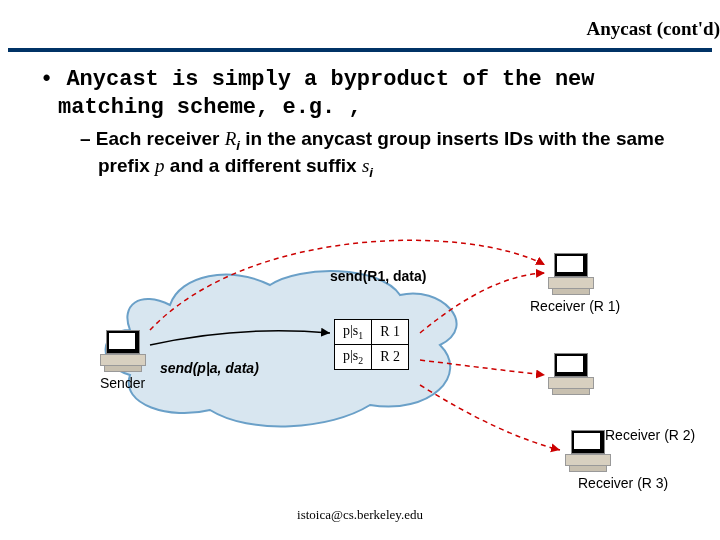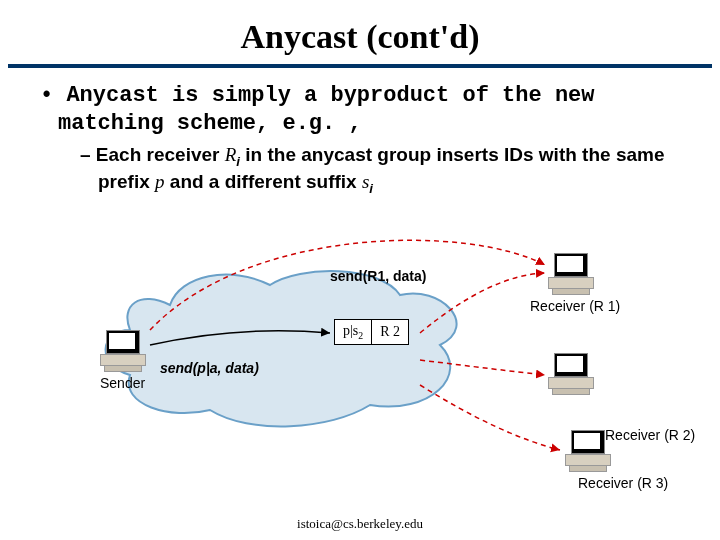--- a/index.html
+++ b/index.html
@@ -6,22 +6,22 @@
     margin: 0;
     padding: 0;
     width: 720px;
     height: 540px;
     font-family: Arial, Helvetica, sans-serif;
     background: #fff;
     position: relative;
     overflow: hidden;
   }
   .title {
-    text-align: center;
-    font-size: 34px;
+    text-align: right;
+    font-size: 19px;
     font-weight: bold;
     padding: 18px 0 8px 0;
     font-family: "Times New Roman", serif;
   }
   .rule {
     height: 4px;
     background: #003366;
     margin: 0 8px 14px 8px;
   }
   .bullet1 {
@@ -43,21 +43,21 @@
   }
   .ital { font-style: italic; font-family: "Times New Roman", serif; font-weight: normal;}
   .sub { font-size: 0.7em; vertical-align: sub; font-style: italic;}
   .diagram {
     position: absolute;
     left: 0; top: 235px;
     width: 720px; height: 260px;
   }
   .footer {
     position: absolute;
-    bottom: 8px;
+    bottom: 17px;
     width: 100%;
     text-align: center;
     font-size: 13px;
     font-family: "Times New Roman", serif;
   }
   .label {
     position: absolute;
     font-size: 14px;
     font-weight: bold;
     white-space: nowrap;
@@ -159,20 +159,24 @@
 
     <path d="M 420 125 Q 500 135 545 140" fill="none" stroke="#c00" stroke-width="1.5" stroke-dasharray="5 4" marker-end="url(#arrR)"></path>
 
     <path d="M 420 150 Q 500 200 560 215" fill="none" stroke="#c00" stroke-width="1.5" stroke-dasharray="5 4" marker-end="url(#arrR)"></path>
 
     <path d="M 150 95 C 250 -10, 470 -10, 545 30" fill="none" stroke="#c00" stroke-width="1.5" stroke-dasharray="5 4" marker-end="url(#arrR)"></path>
   </svg>
 
   <table class="table">
     <tbody>
+        <tr>
+      <td><span>p|s</span><span class="tsub">1</span></td>
+      <td>R 1</td>
+    </tr>
     <tr>
       <td><span>p|s</span><span class="tsub">2</span></td>
       <td>R 2</td>
     </tr>
   </tbody>
     </table>
 
   <div class="label" style="left:330px; top:3px;">send(R1, data)</div>
   <div class="label" style="left:160px; top:95px;font-style:italic;">send(p|a, data)</div>
 

